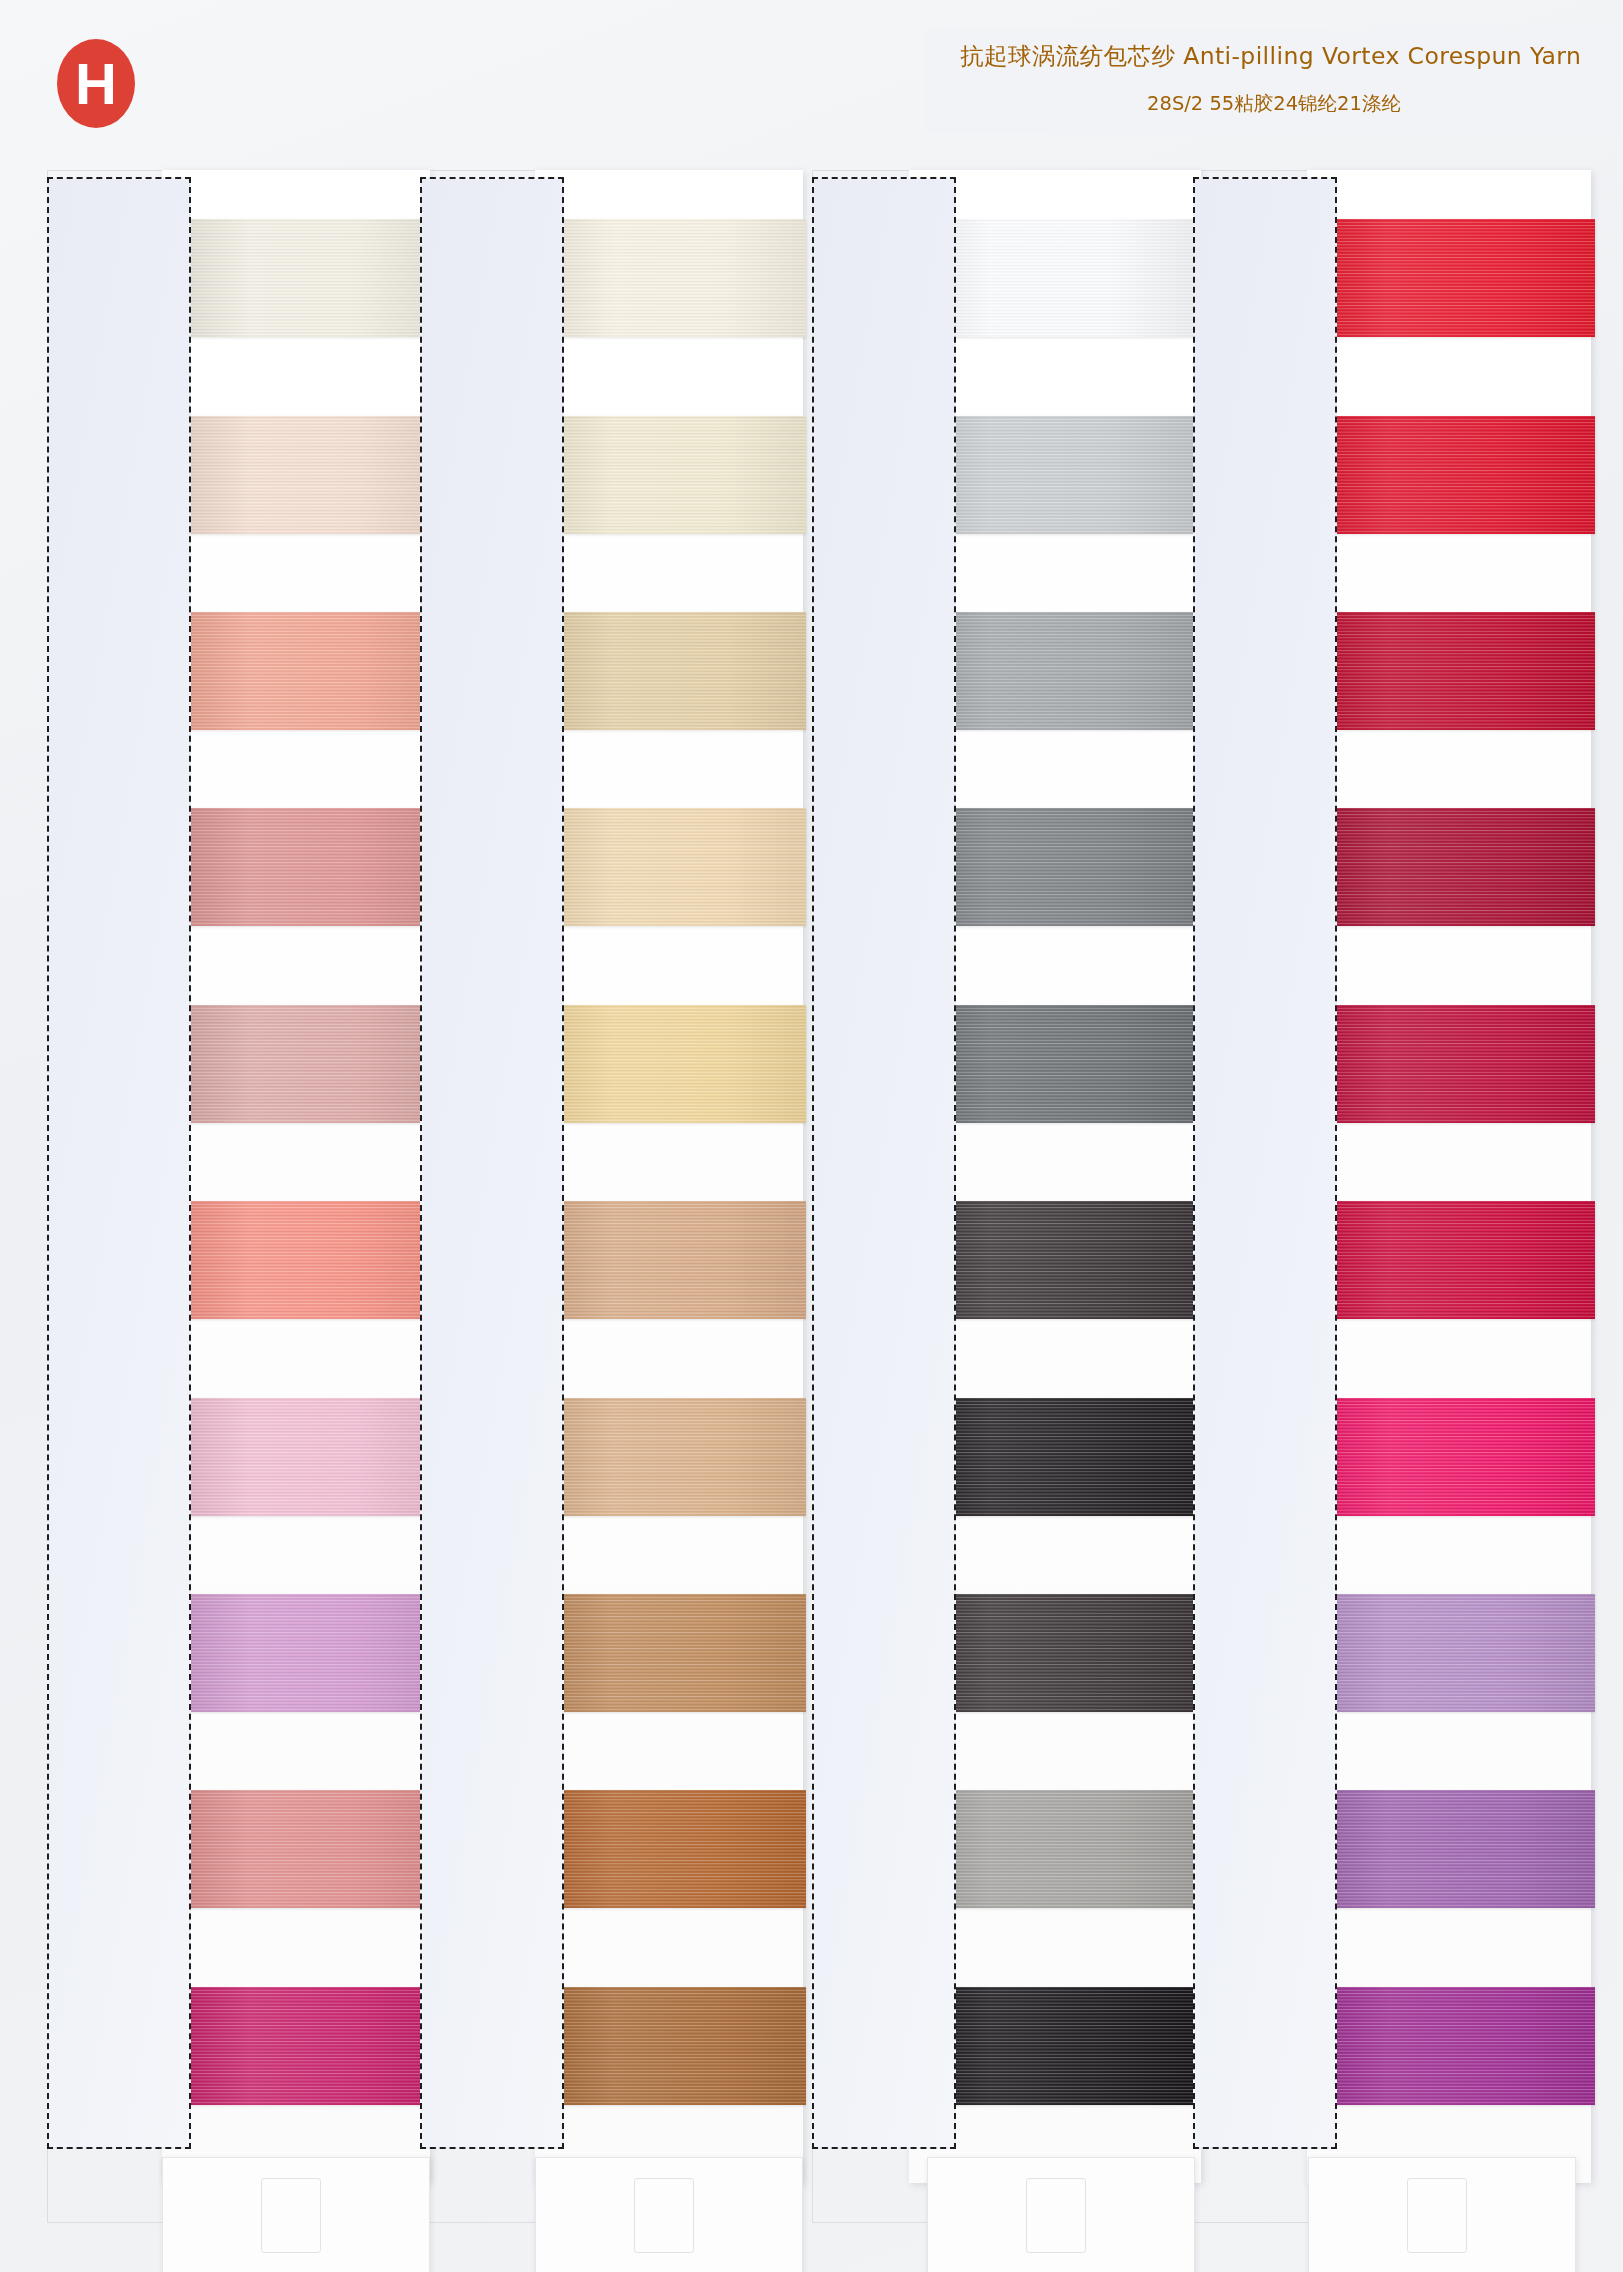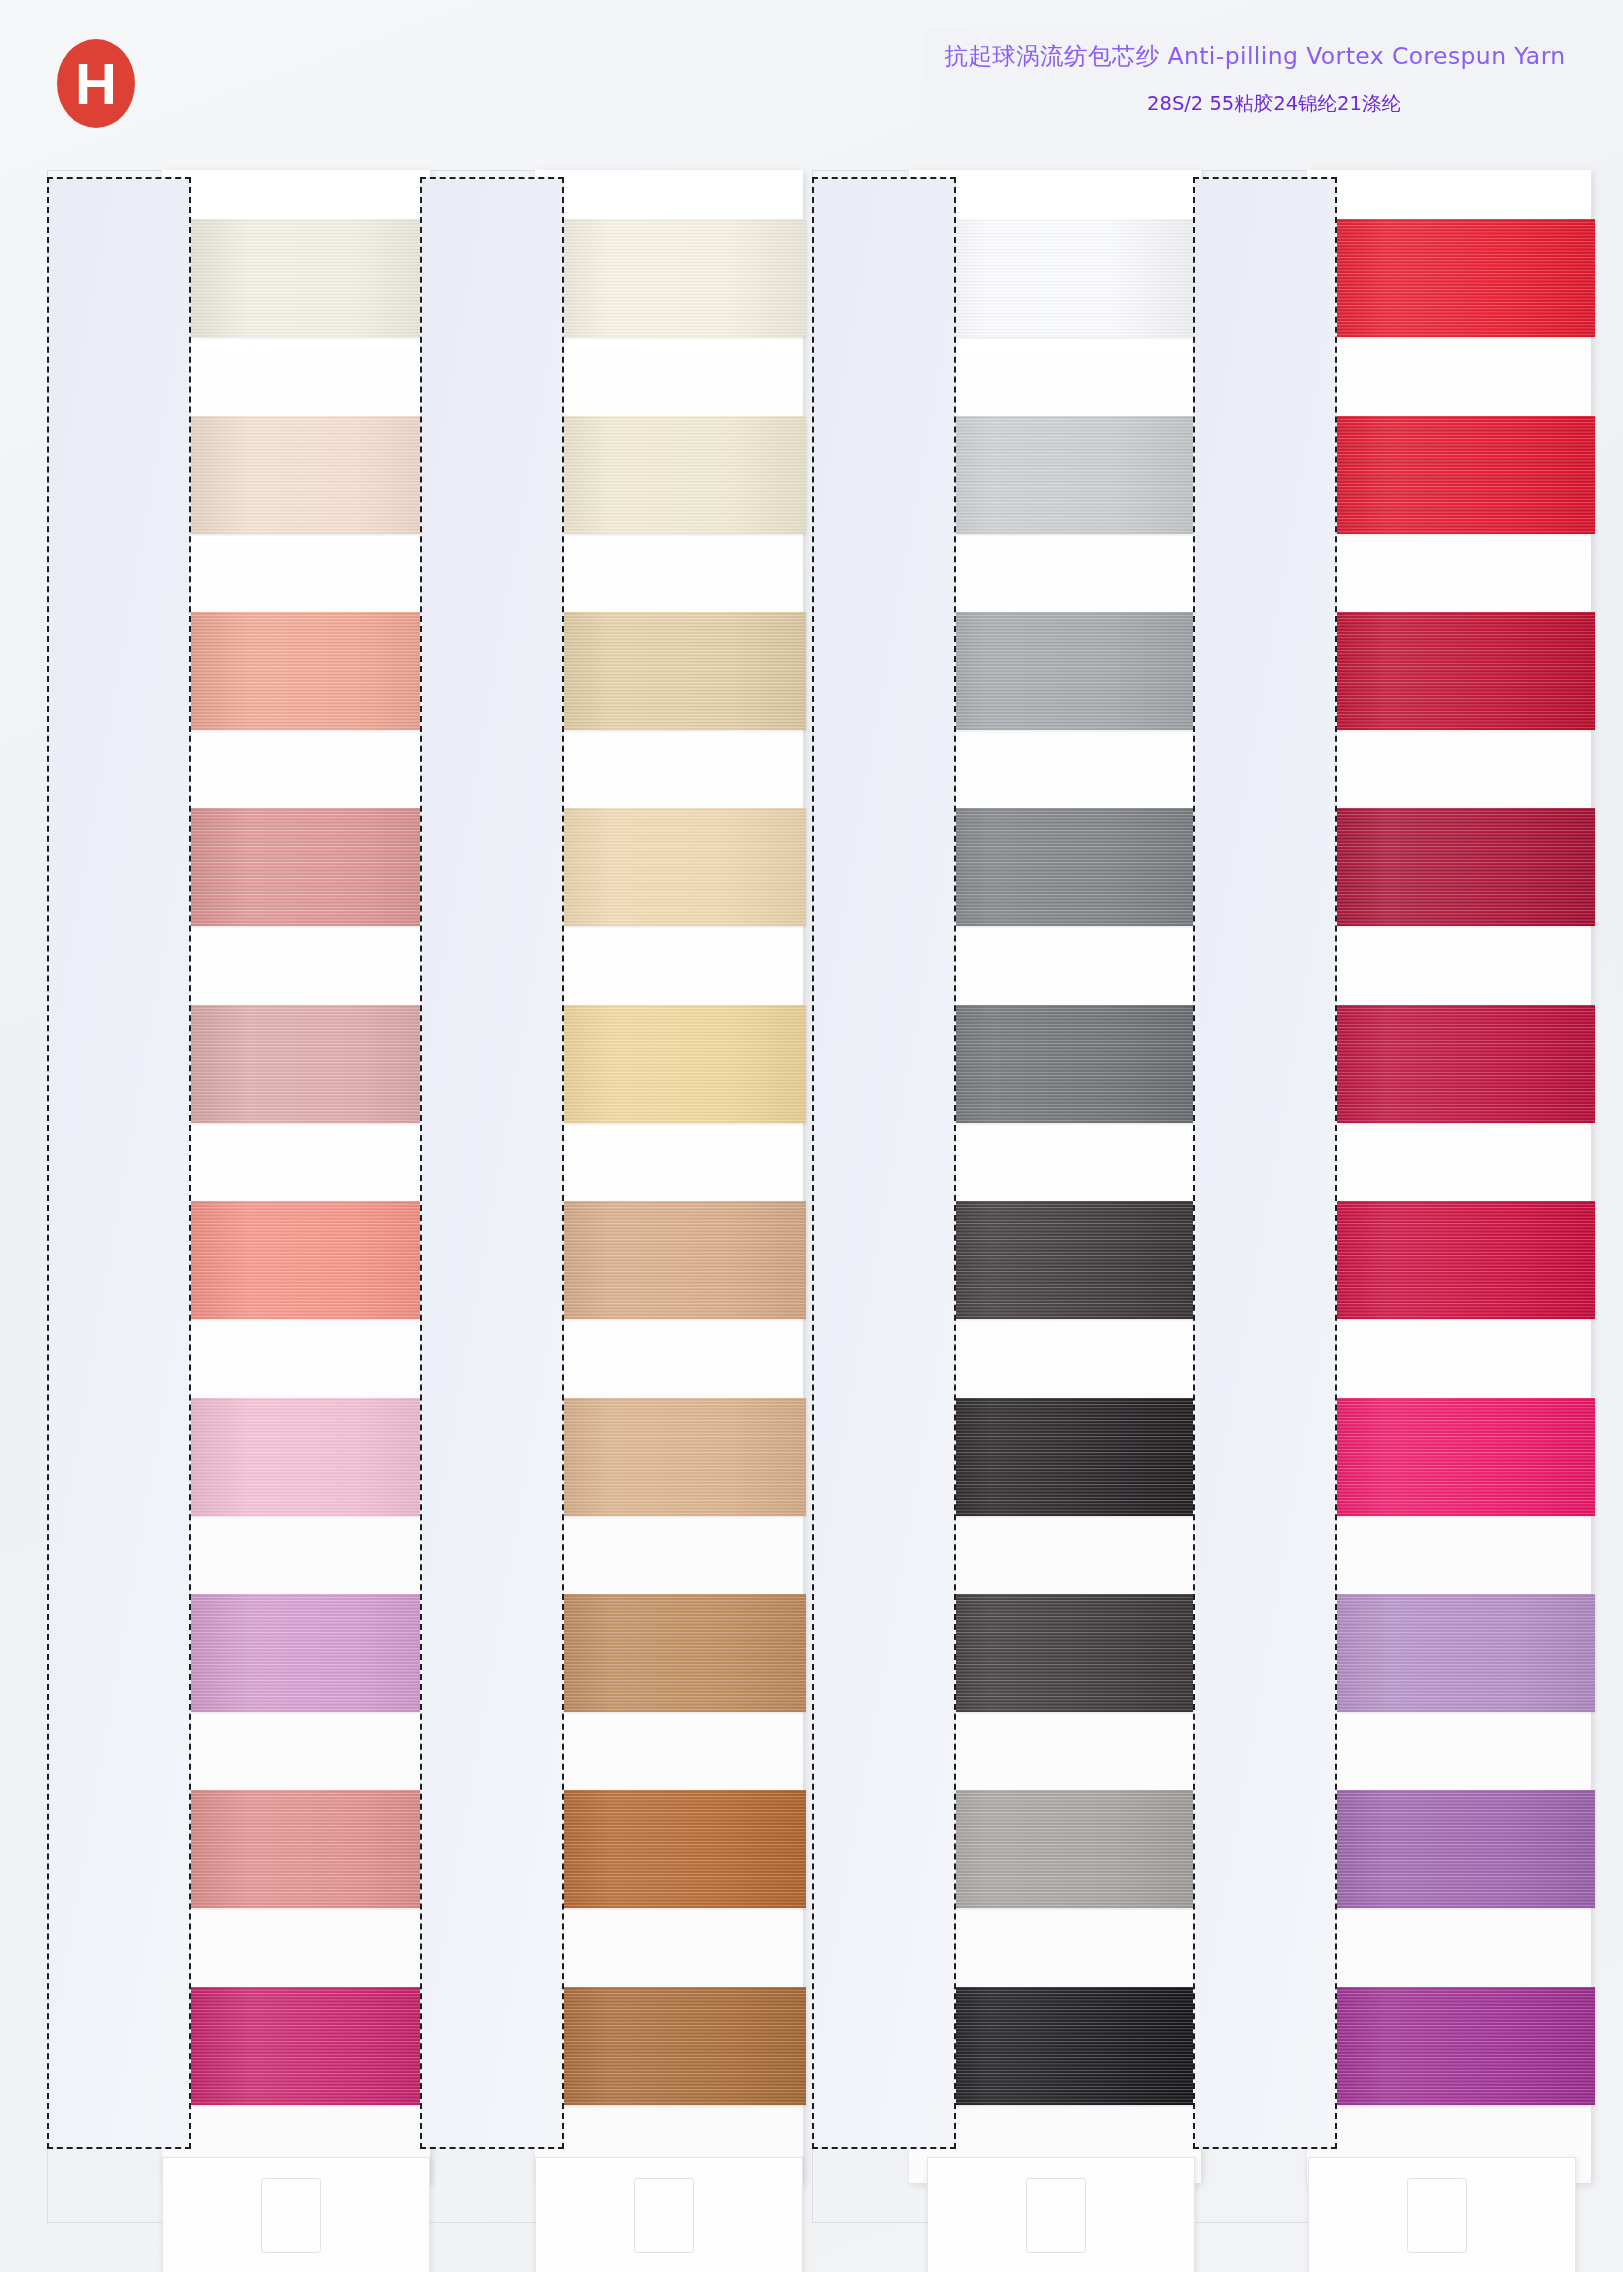--- a/index.html
+++ b/index.html
@@ -62,30 +62,30 @@
     position: absolute;
     right: 0;
     top: 29px;
     width: 698px;
     background: #f2f3f6;
     padding: 11.4px 19.5px 16px 19.5px;
     text-align: center;
   }
   .title-main {
     font-size: 23.5px;
-    color: #8b5cf6;
+    color: #a16207;
     letter-spacing: 0.4px;
     font-family: "DejaVu Sans", sans-serif;
     white-space: nowrap;
-    text-align: left;
+    text-align: center;
     padding-right: 6.5px;
   }
   .title-sub {
     font-size: 19.5px;
-    color: #6d28d9;
+    color: #a16207;
     margin-top: 18px;
     font-family: "DejaVu Sans", sans-serif;
   }
   .title-sub2 {
     font-size: 19.5px;
     color: #4a4a52;
     margin-top: 19.5px;
     font-family: "DejaVu Sans", sans-serif;
   }
 

